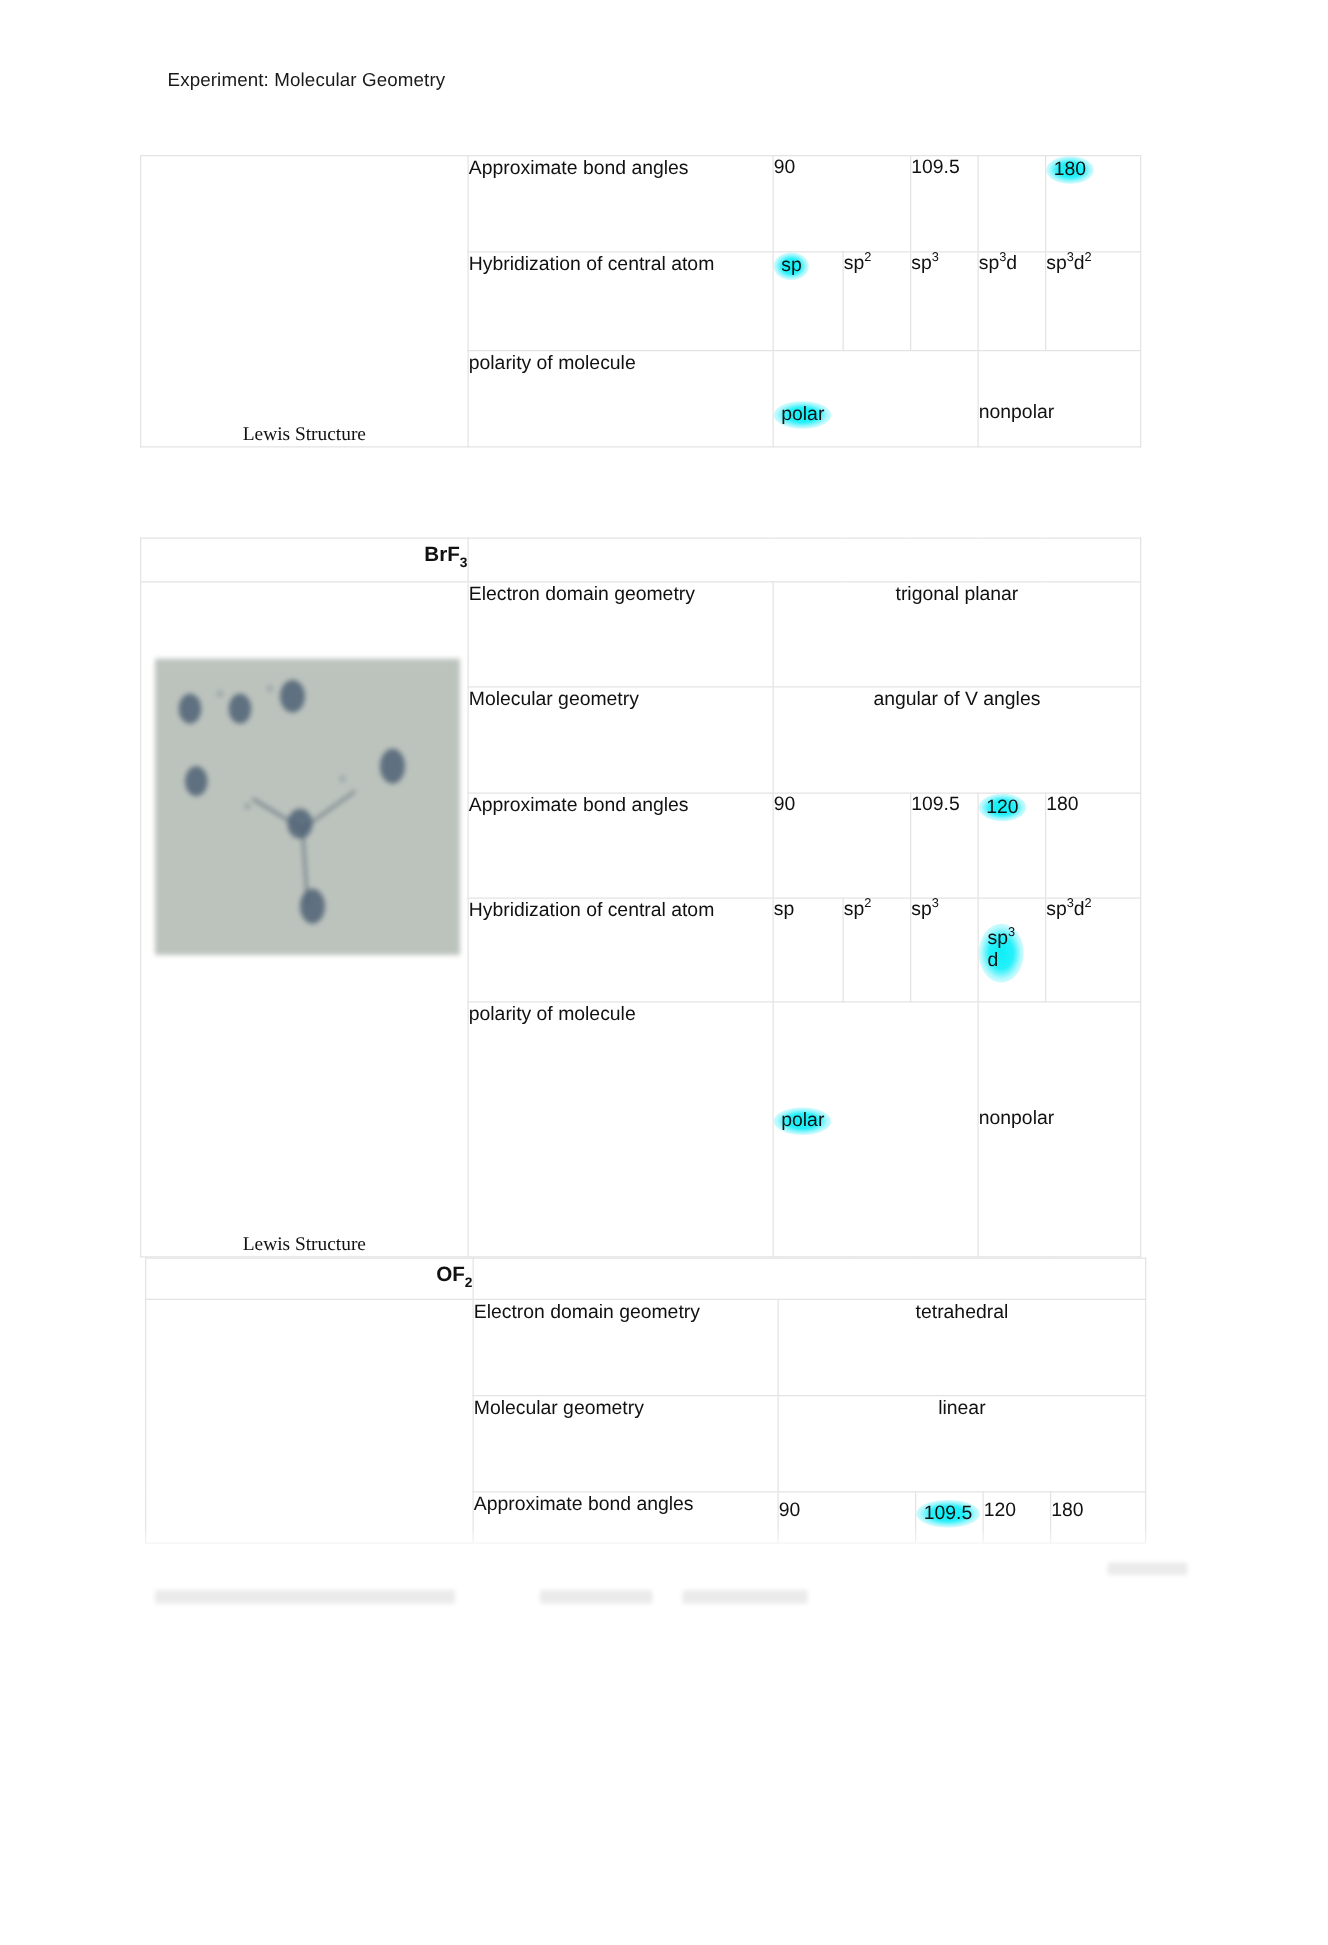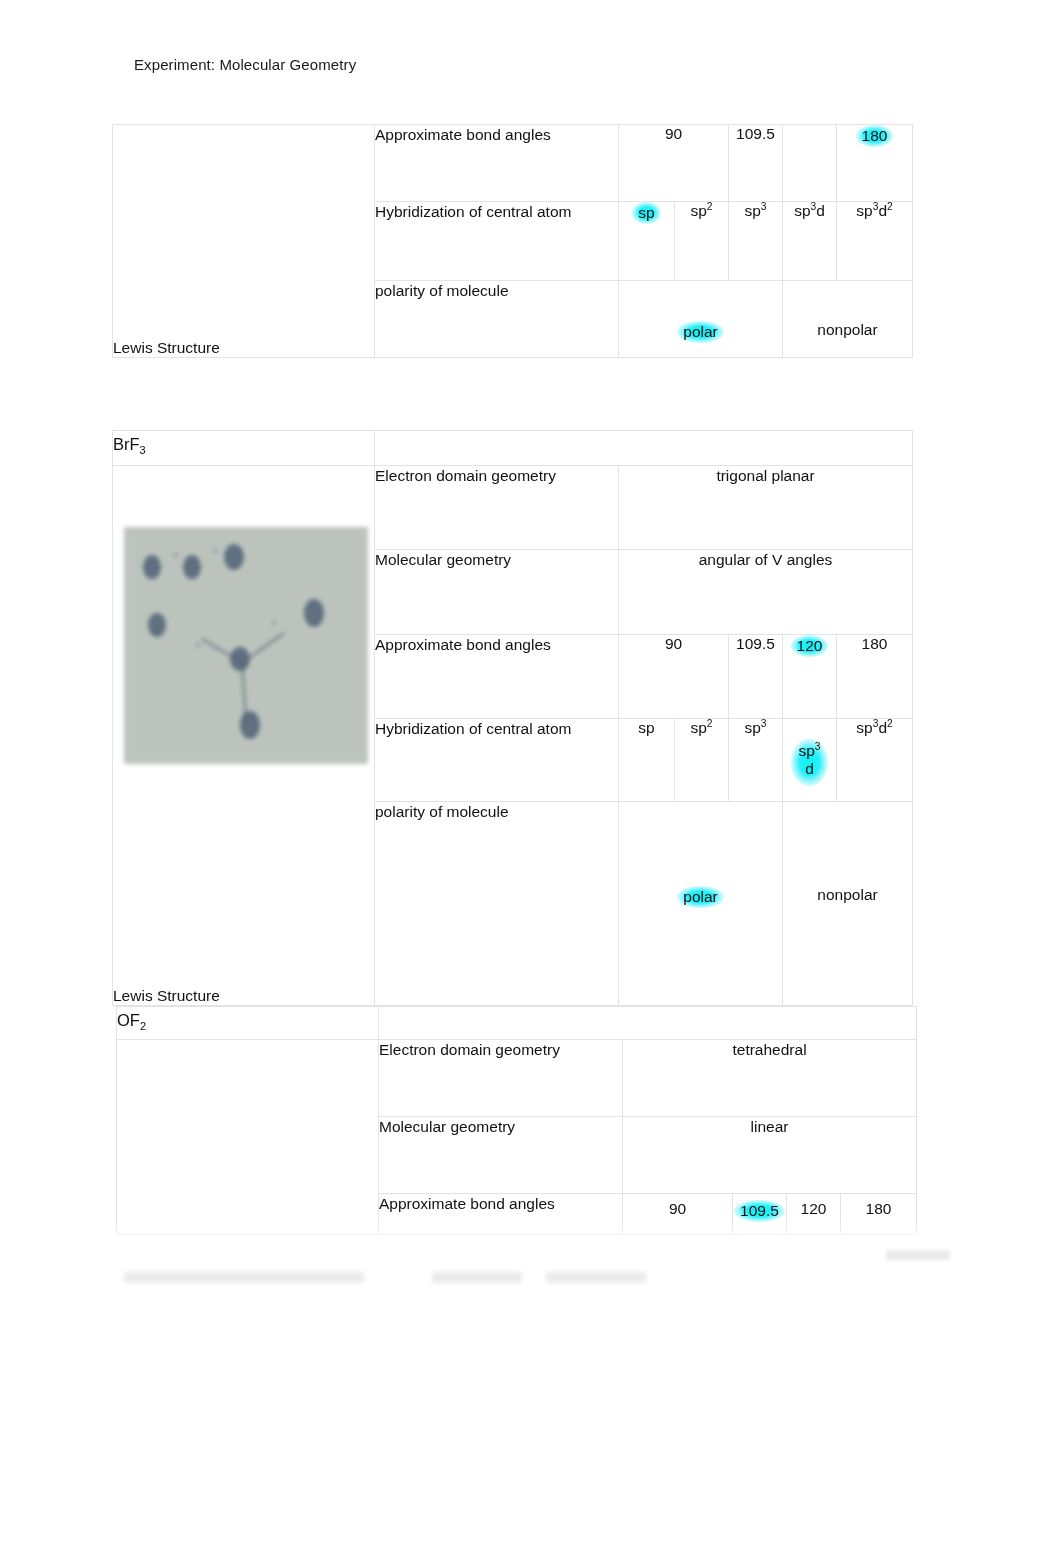--- a/index.html
+++ b/index.html
@@ -55,35 +55,35 @@
     white-space: nowrap;
   }
   .value-cell {
     padding: 8px 0 0 8px;
     font-size: 15.5px;
     line-height: 1.25;
     white-space: nowrap;
     text-align: center;
   }
   .opt-cell {
-    text-align: center;
     vertical-align: top;
     padding-top: 26px;
     font-size: 15.5px;
   }
   .opt-cell.mid { padding-top: 40px; }
 
   .lewis-caption {
-    text-align: left;
+    text-align: center;
     font-size: 15.5px;
     padding-top: 6px;
+    font-family: Liberation Serif, serif;
   }
   .formula {
-    text-align: left;
-    font-weight: normal;
+    text-align: right;
+    font-weight: bold;
     font-size: 16.5px;
     padding-top: 4px;
   }
   .formula sub { font-size: 11px; }
 
   sup { font-size: 0.66em; vertical-align: super; line-height: 0; }
   sub { font-size: 0.66em; vertical-align: sub; line-height: 0; }
 
   
   .hl {

